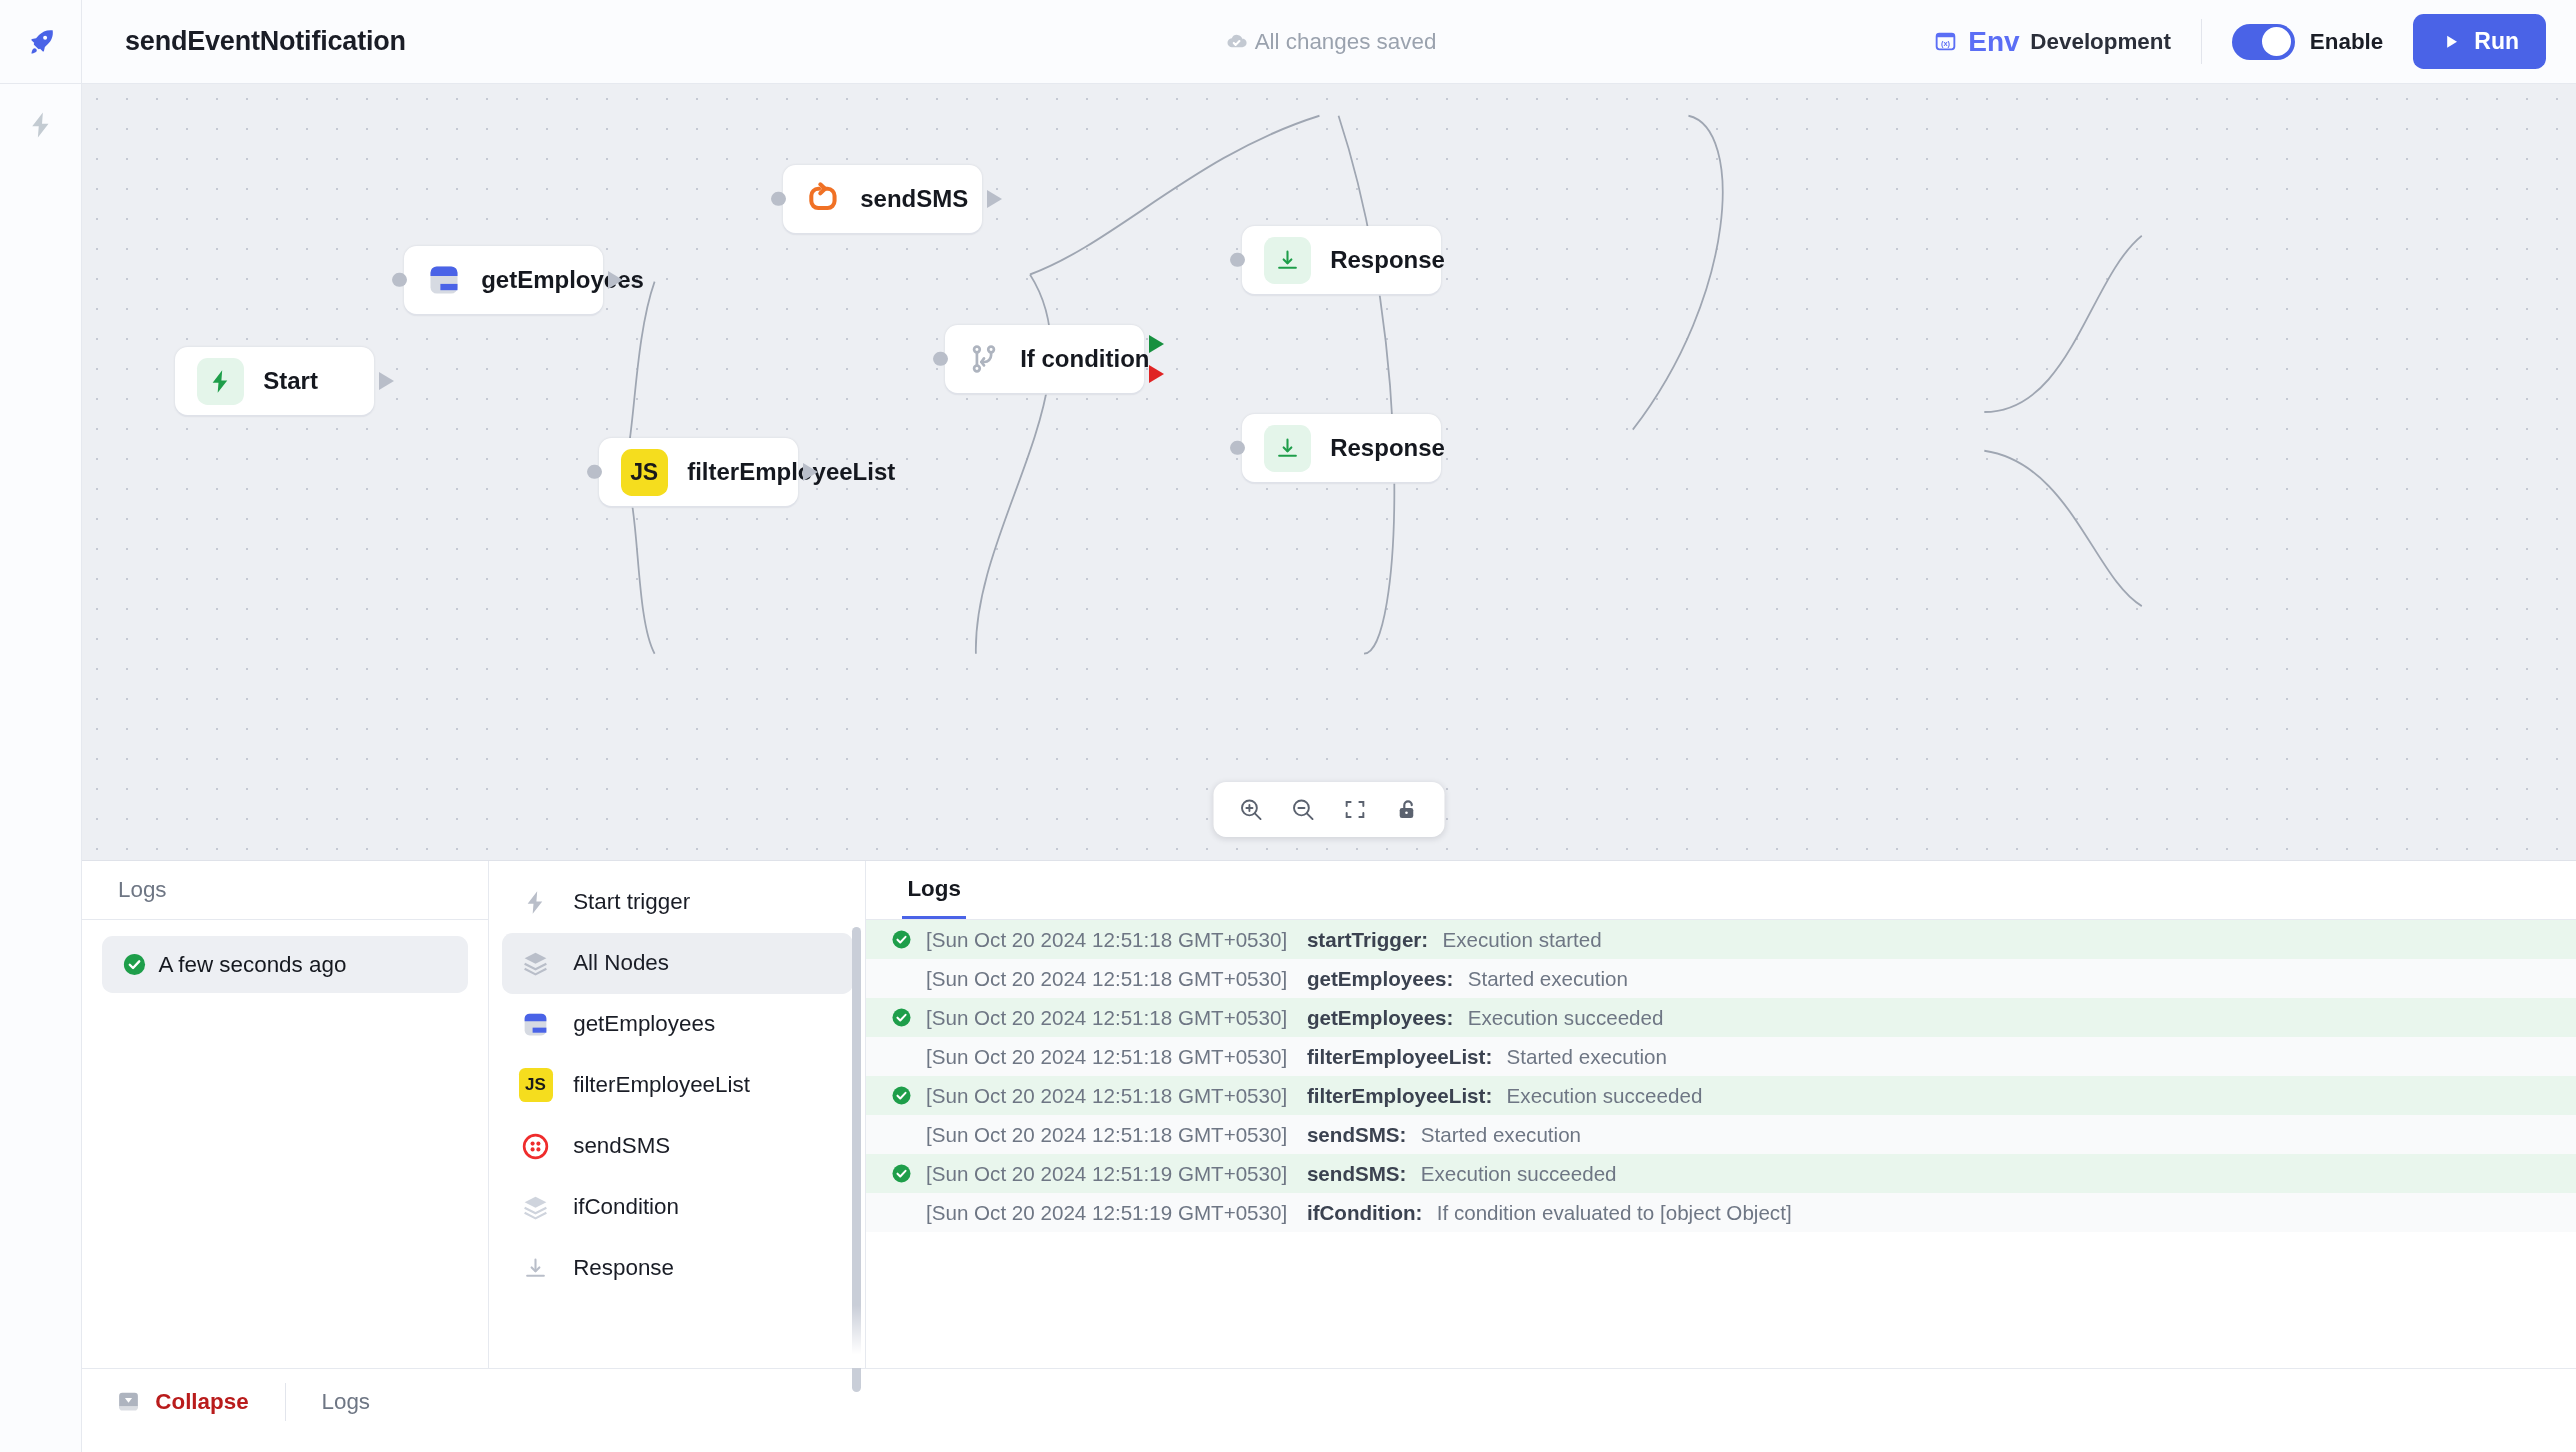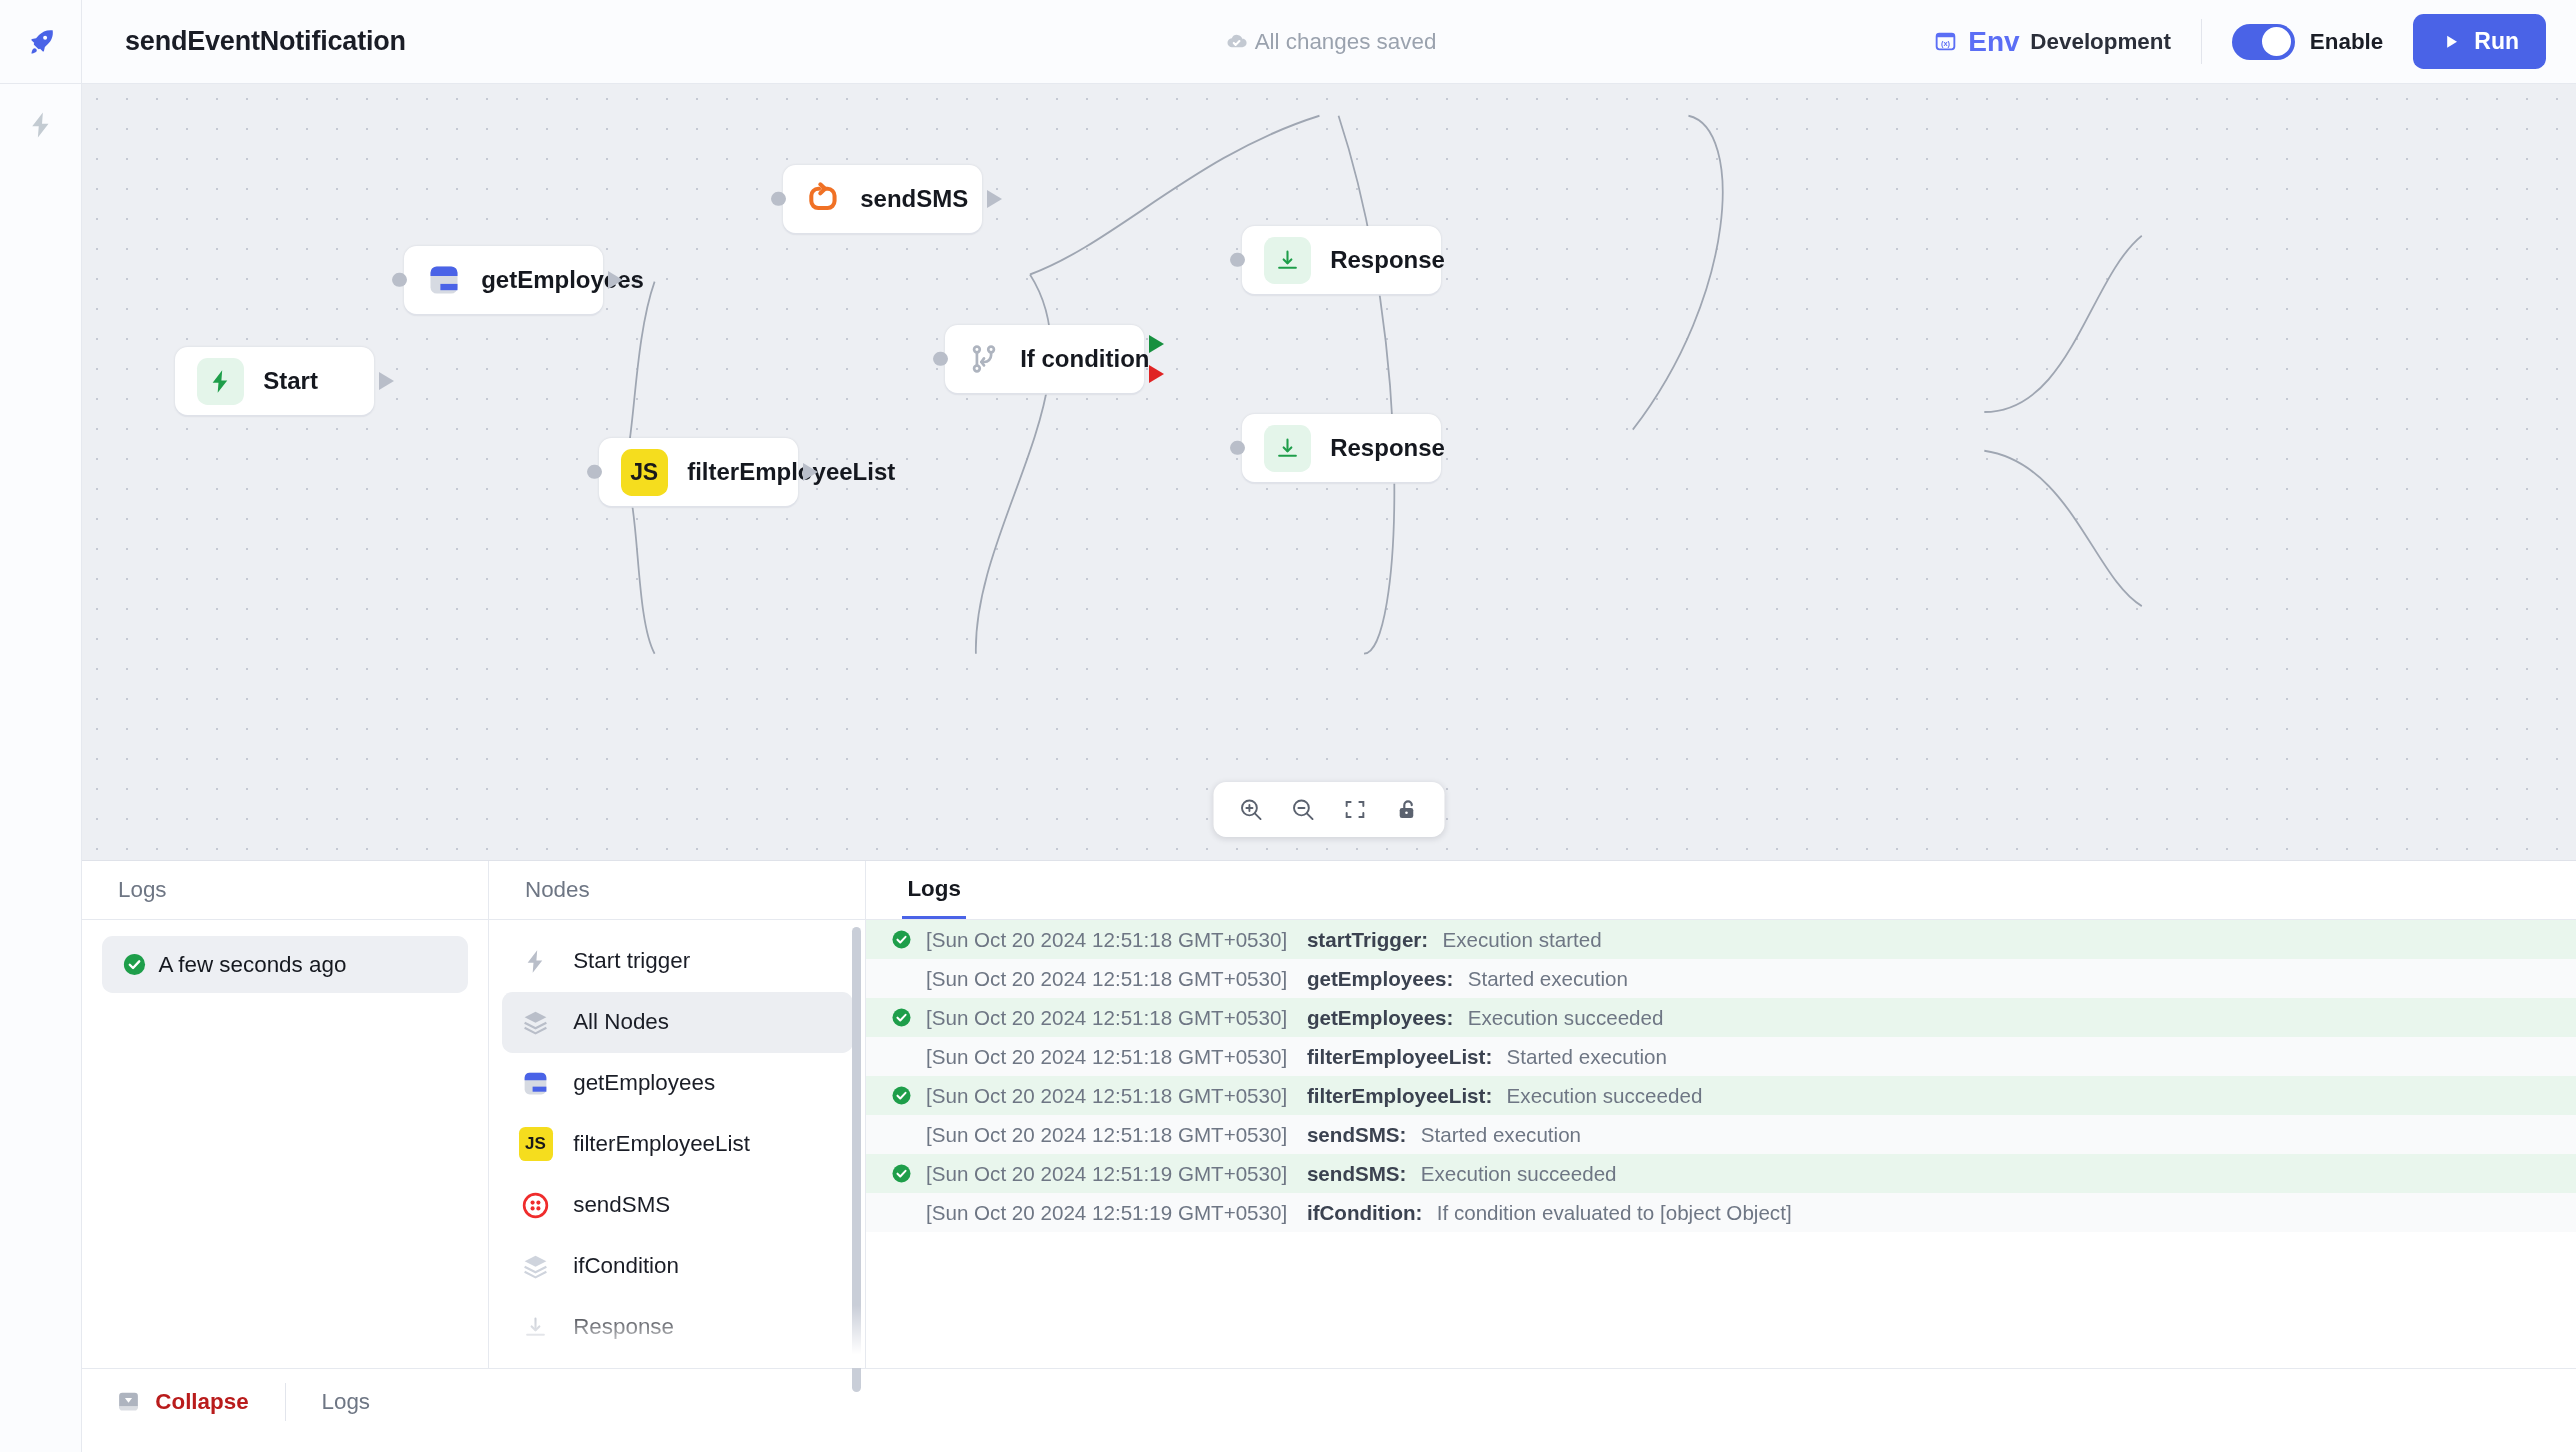--- a/index.html
+++ b/index.html
@@ -428,23 +428,20 @@
               <svg width="27" height="27" viewBox="0 0 24 24">
                 <circle cx="12" cy="12" r="9.4" fill="#1e9e4a"></circle>
                 <path d="M7.8 12.2l2.9 2.9 5.5-5.9" fill="none" stroke="#fff" stroke-width="2.1" stroke-linecap="round" stroke-linejoin="round"></path>
               </svg>
               <span class="rtext">A few seconds ago</span>
             </div>
           </div>
         </div>
 
         <div class="col-nodes">
-          <div class="panel-head">
-            <span class="ptitle">Nodes</span>
-          </div>
           <div class="panel-body">
             <div class="node-list">
 
               <div class="node-row">
                 <span class="nr-icon">
                   <svg width="27" height="27" viewBox="0 0 24 24">
                       <path d="M13.5 2L5 13h5.2l-.7 9L18 11h-5.2z" fill="#b9bec9"></path>
                     </svg>
                 </span>
                 <span class="nrlabel">Start trigger</span>

